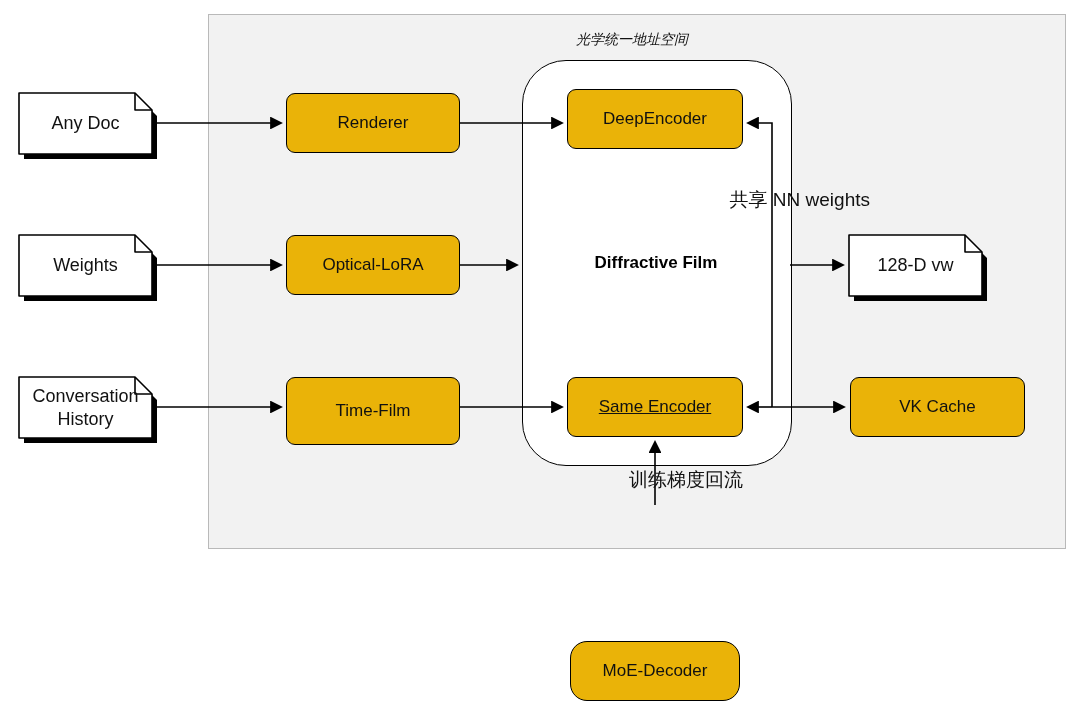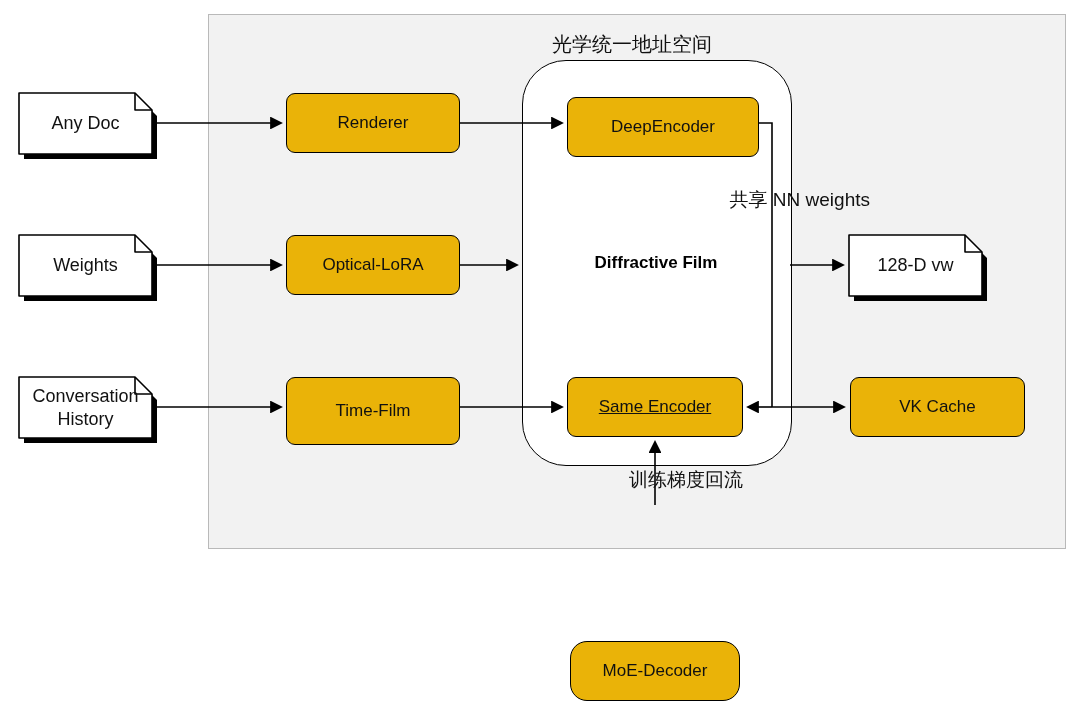--- a/index.html
+++ b/index.html
@@ -6,21 +6,21 @@
   .canvas {
     position:relative; width:1080px; height:726px; overflow:hidden;
     font-family:"Liberation Sans","DejaVu Sans",sans-serif; color:#111;
   }
   .outer-box {
     position:absolute; left:208px; top:14px; width:856px; height:533px;
     background:#f2f2f2; border:1px solid #b9b9b9; z-index:1;
   }
   .outer-title {
     position:absolute; left:482px; top:31px; width:300px; text-align:center;
-    font-size:20px; z-index:4;
+    font-size:14px; font-style:italic; z-index:4;
   }
   .inner-container {
     position:absolute; left:522px; top:60px; width:268px; height:404px;
     background:#fff; border:1.6px solid #000; border-radius:44px; z-index:2;
   }
   .arrows { position:absolute; left:0; top:0; z-index:3; pointer-events:none; }
   .rbox {
     position:absolute; background:#eab308; border:1.6px solid #000; border-radius:9px;
     display:flex; align-items:center; justify-content:center;
     font-size:17px; z-index:5; box-sizing:border-box;
@@ -122,21 +122,21 @@
 
   <div class="rbox" style="left:286px;top:93px;width:174px;height:60px;">
     <span>Renderer</span>
   </div>
   <div class="rbox" style="left:286px;top:235px;width:174px;height:60px;">
     <span>Optical-LoRA</span>
   </div>
   <div class="rbox" style="left:286px;top:377px;width:174px;height:68px;">
     <span>Time-Film</span>
   </div>
-  <div class="rbox" style="left:567px;top:97px;width:192px;height:60px;">
+  <div class="rbox" style="left:567px;top:89px;width:176px;height:60px;">
     <span>DeepEncoder</span>
   </div>
   <div class="rbox" style="left:567px;top:377px;width:176px;height:60px;text-decoration:underline;">
     <span>Same Encoder</span>
   </div>
   <div class="rbox" style="left:850px;top:377px;width:175px;height:60px;">
     <span>VK Cache</span>
   </div>
   <div class="rbox" style="left:570px;top:641px;width:170px;height:60px;border-radius:17px;">
     <span>MoE-Decoder</span>

